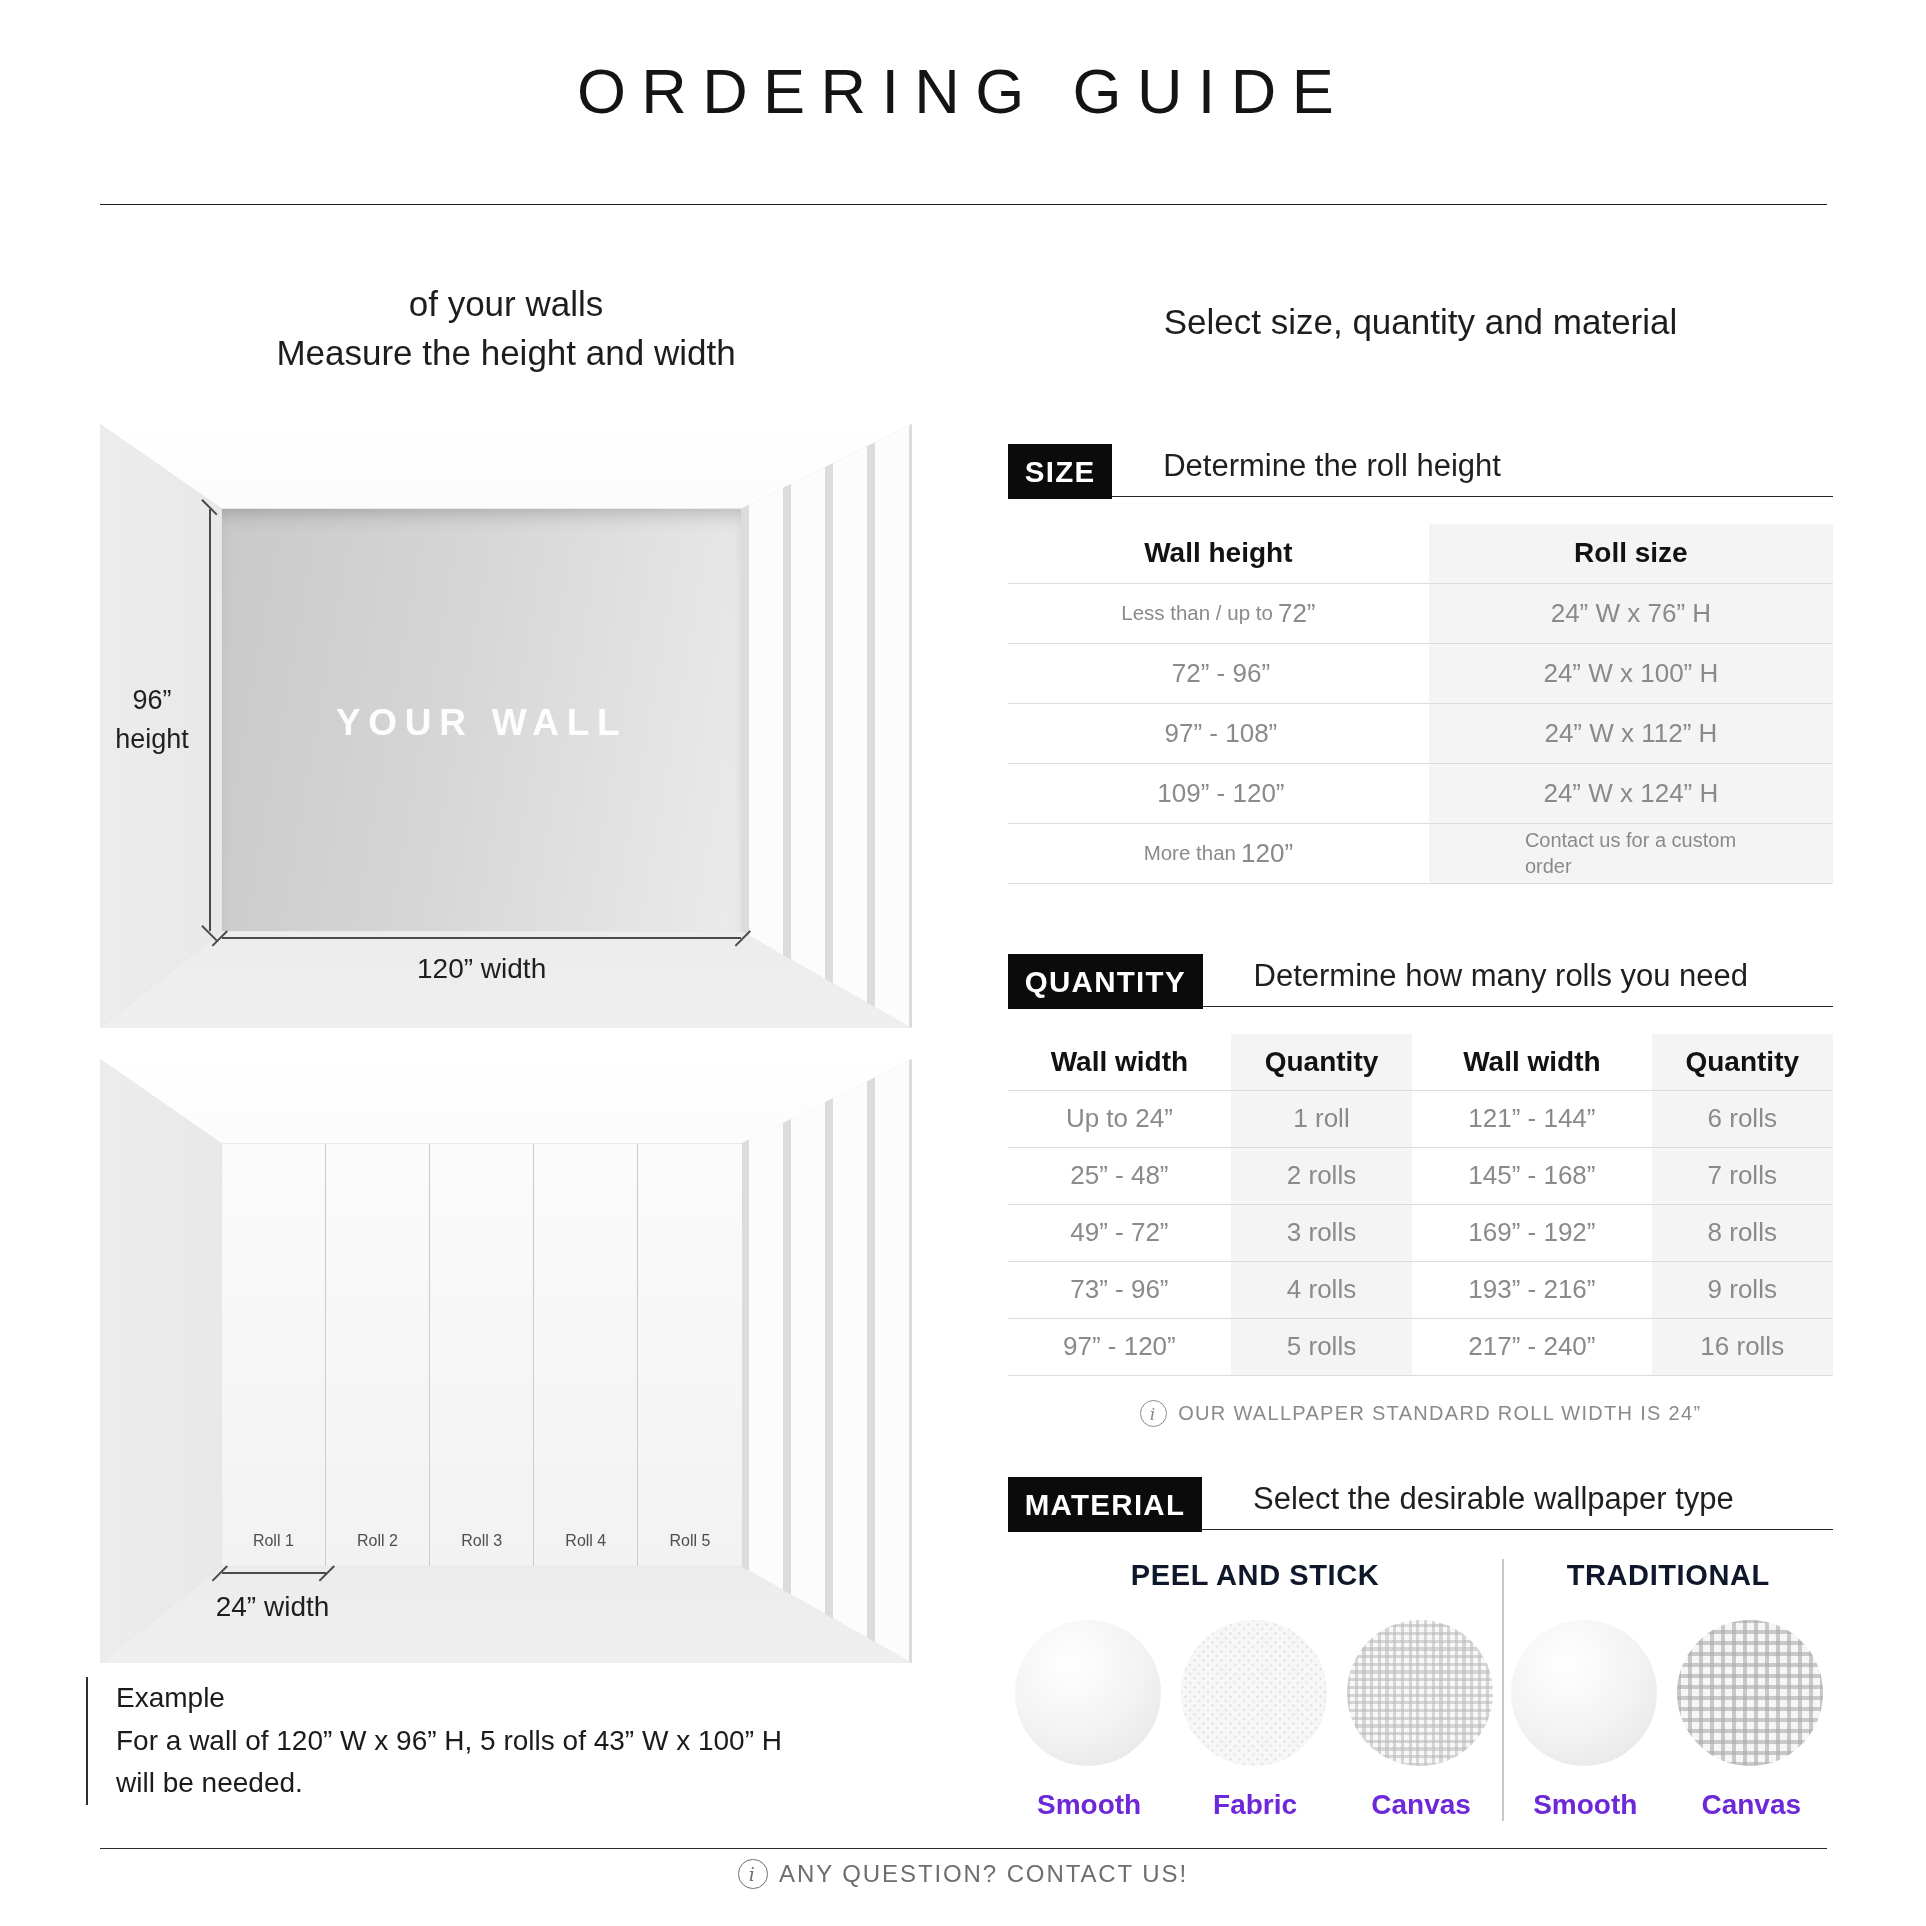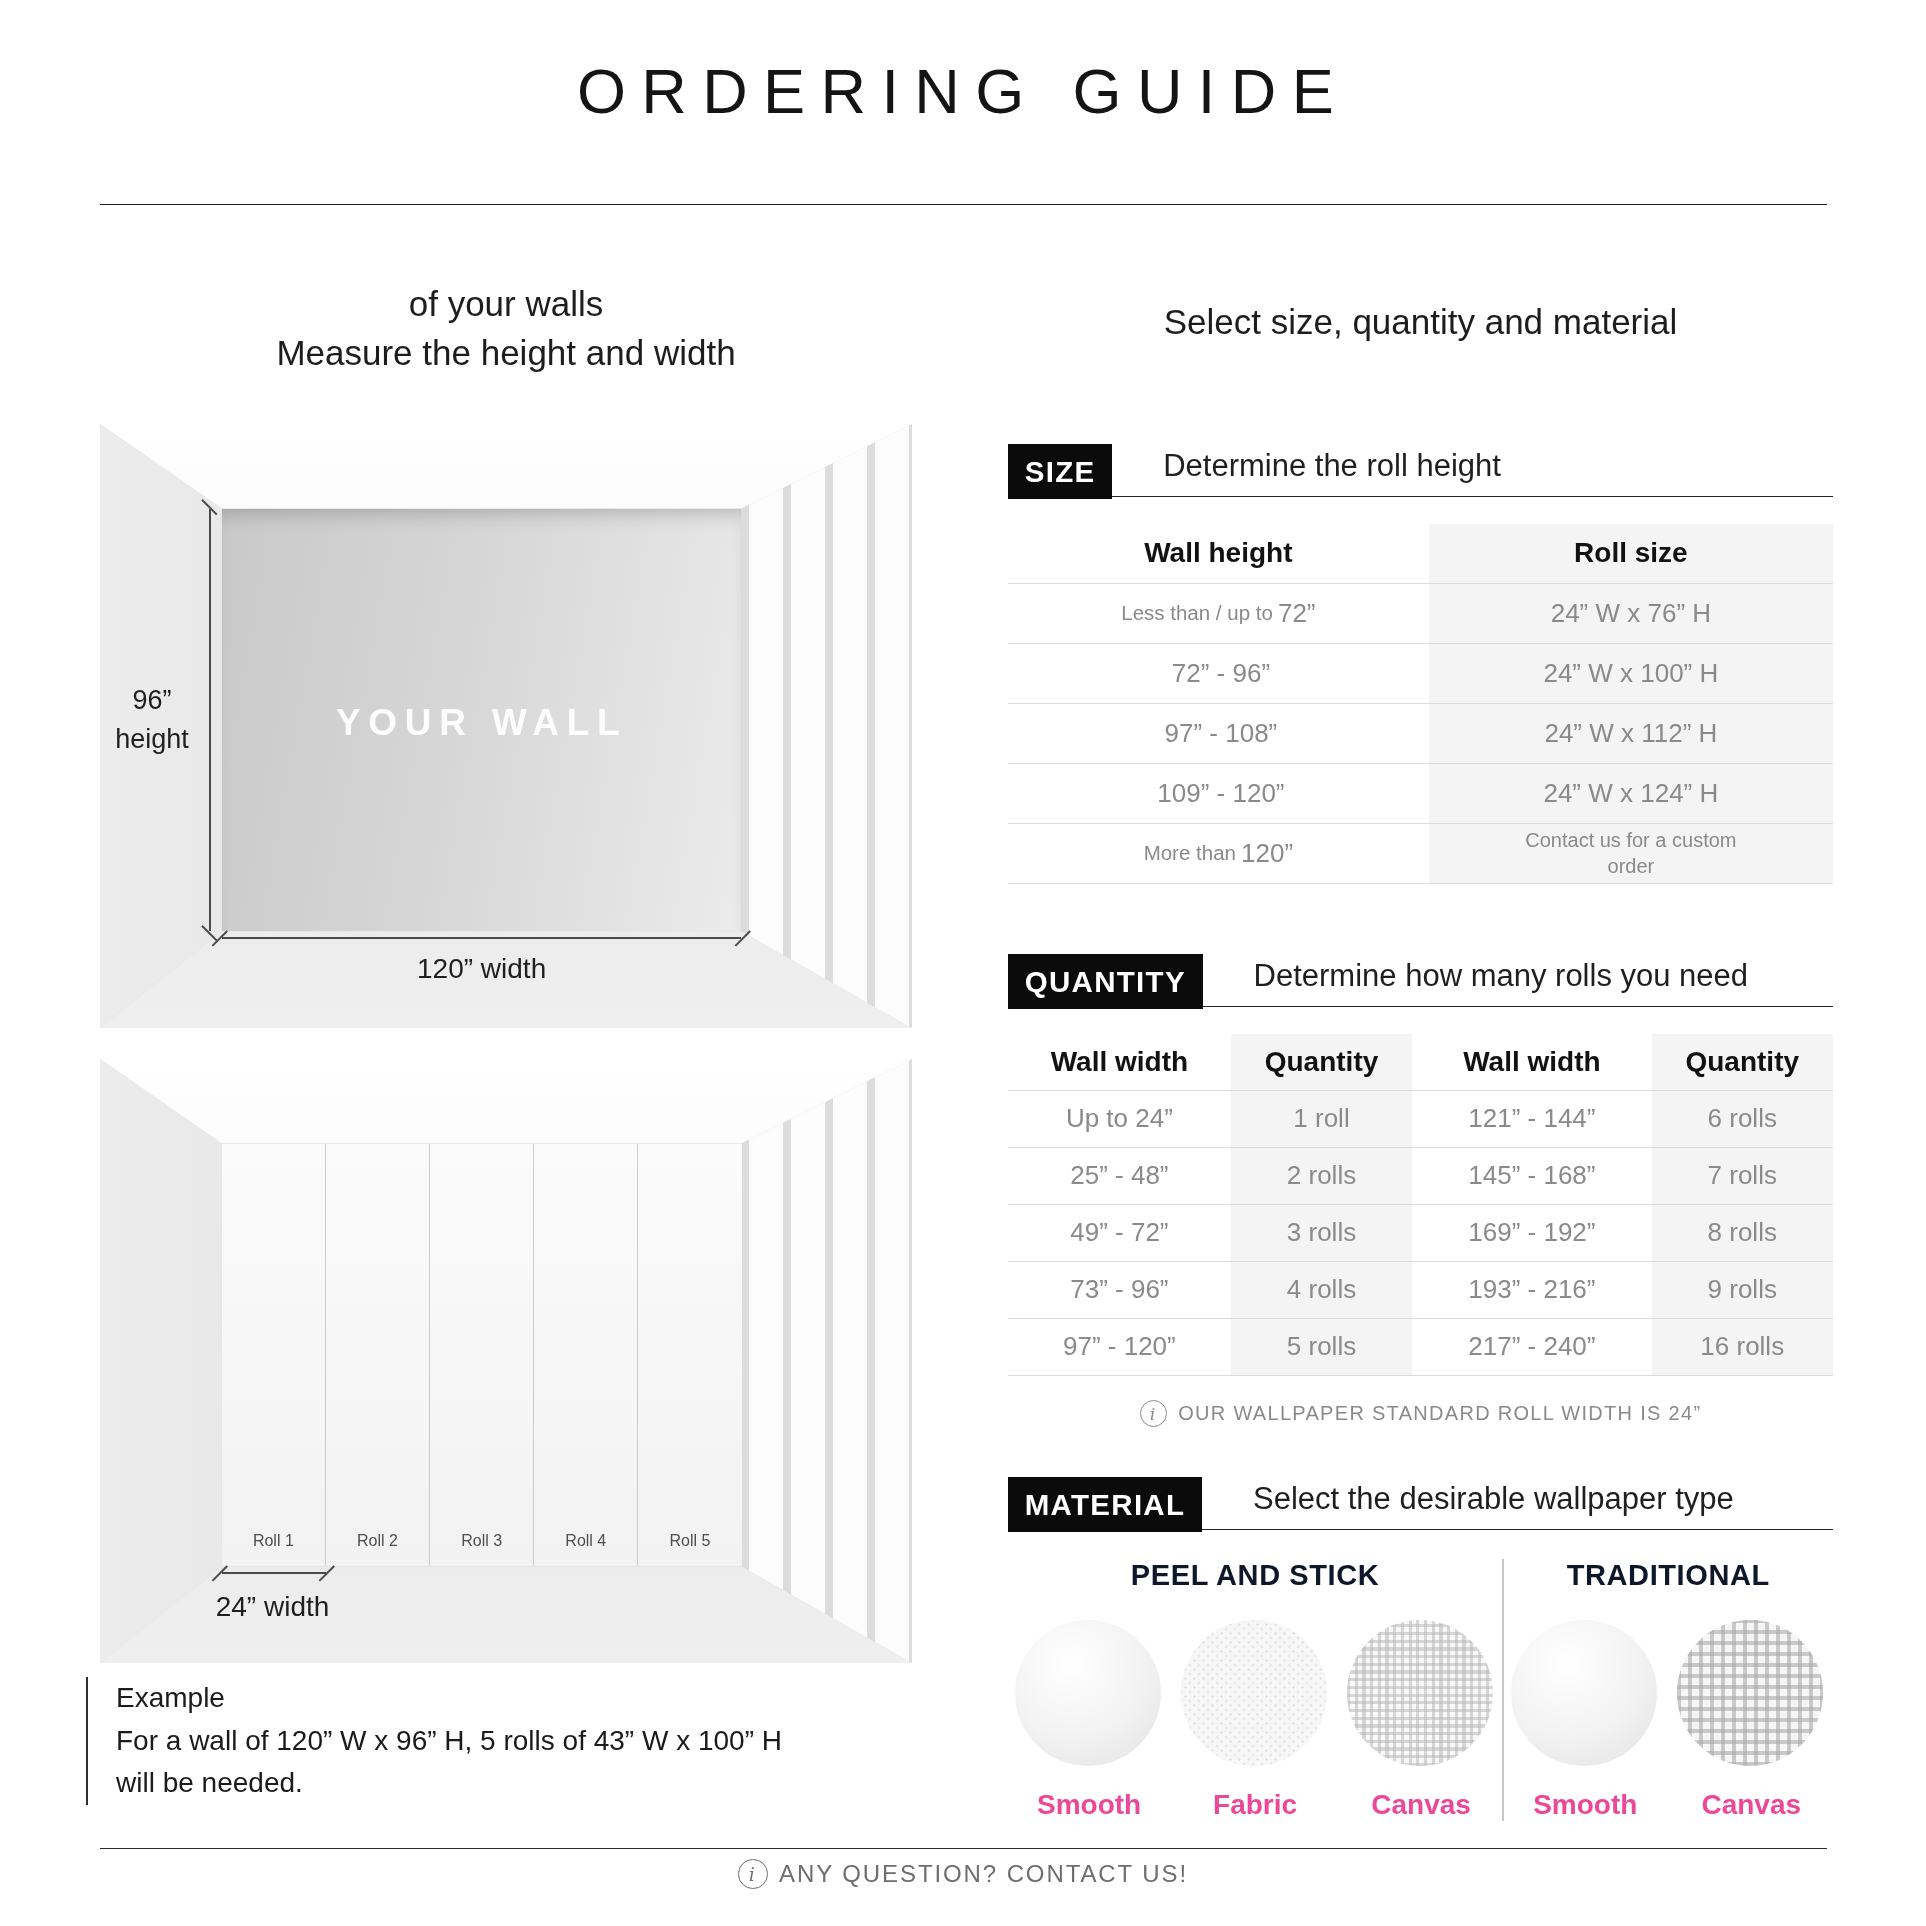--- a/index.html
+++ b/index.html
@@ -69,21 +69,21 @@
            letter-spacing:1.3px; padding:10.3px 16.7px; margin-bottom:-5.1px; }
   .sec-sub { font-size:31px; color:#1f1f1f; padding:6.4px 0 11.6px 19px; }
 
   
   .tbl { margin-top:27px; border-bottom:1.3px solid #dcdcdc; }
   .t-row { display:grid; }
   .t-row + .t-row { border-top:1.3px solid #dcdcdc; }
   .size-row { grid-template-columns:51% 49%; }
   .qty-row  { grid-template-columns:27% 22% 29% 22%; }
   .cell { min-height:59px; display:flex; align-items:center; justify-content:center;
-          font-size:26px; color:#8a8a8a; text-align:center; }
+          font-size:26px; color:#8a8a8a; }
   .qty-row .cell { min-height:56px; }
   .hcell { font-size:28px; font-weight:bold; color:#121212; }
   .shade { background:#f4f4f4; }
   .cell-small { font-size:20.5px; margin-right:5.1px; }
   .wrap span { display:inline-block; width:212px; font-size:20px; line-height:1.3; }
 
   
   .note { margin-top:24.4px; display:flex; align-items:center; justify-content:center;
           color:#8a8a8a; font-size:20px; letter-spacing:1.3px; }
   .iicon { display:inline-flex; align-items:center; justify-content:center; flex:none;
@@ -105,21 +105,21 @@
   .tex-smooth { background:radial-gradient(circle at 38% 30%, #ffffff 0%, #f2f2f2 55%, #e2e2e2 100%); }
   .tex-fabric { background-color:#f7f7f7;
     background-image:radial-gradient(#e2e2e2 16%, transparent 18%), radial-gradient(#e2e2e2 16%, transparent 18%);
     background-size:9px 9px; background-position:0 0, 4.5px 4.5px; }
   .tex-canvas { background-color:#f8f8f8;
     background-image:repeating-linear-gradient(0deg, rgba(185,185,185,.55) 0 3.2px, transparent 3.2px 7.7px),
                      repeating-linear-gradient(90deg, rgba(185,185,185,.55) 0 3.2px, transparent 3.2px 7.7px); }
   .tex-canvas-coarse { background-color:#f6f6f6;
     background-image:repeating-linear-gradient(0deg, rgba(170,170,170,.6) 0 4.5px, transparent 4.5px 11px),
                      repeating-linear-gradient(90deg, rgba(170,170,170,.6) 0 4.5px, transparent 4.5px 11px); }
-  .swatch-name { text-align:center; font-size:28px; font-weight:bold; color:#ec4899; margin-top:23px; }
+  .swatch-name { text-align:center; font-size:28px; font-weight:bold; color:#6d28d9; margin-top:23px; }
 </style>
 </head>
 <body>
 
 <div class="page">
 
   <div class="page-title">ORDERING GUIDE</div>
   <div class="rule title-rule"></div>
 
   <div class="col-heading left-heading">

